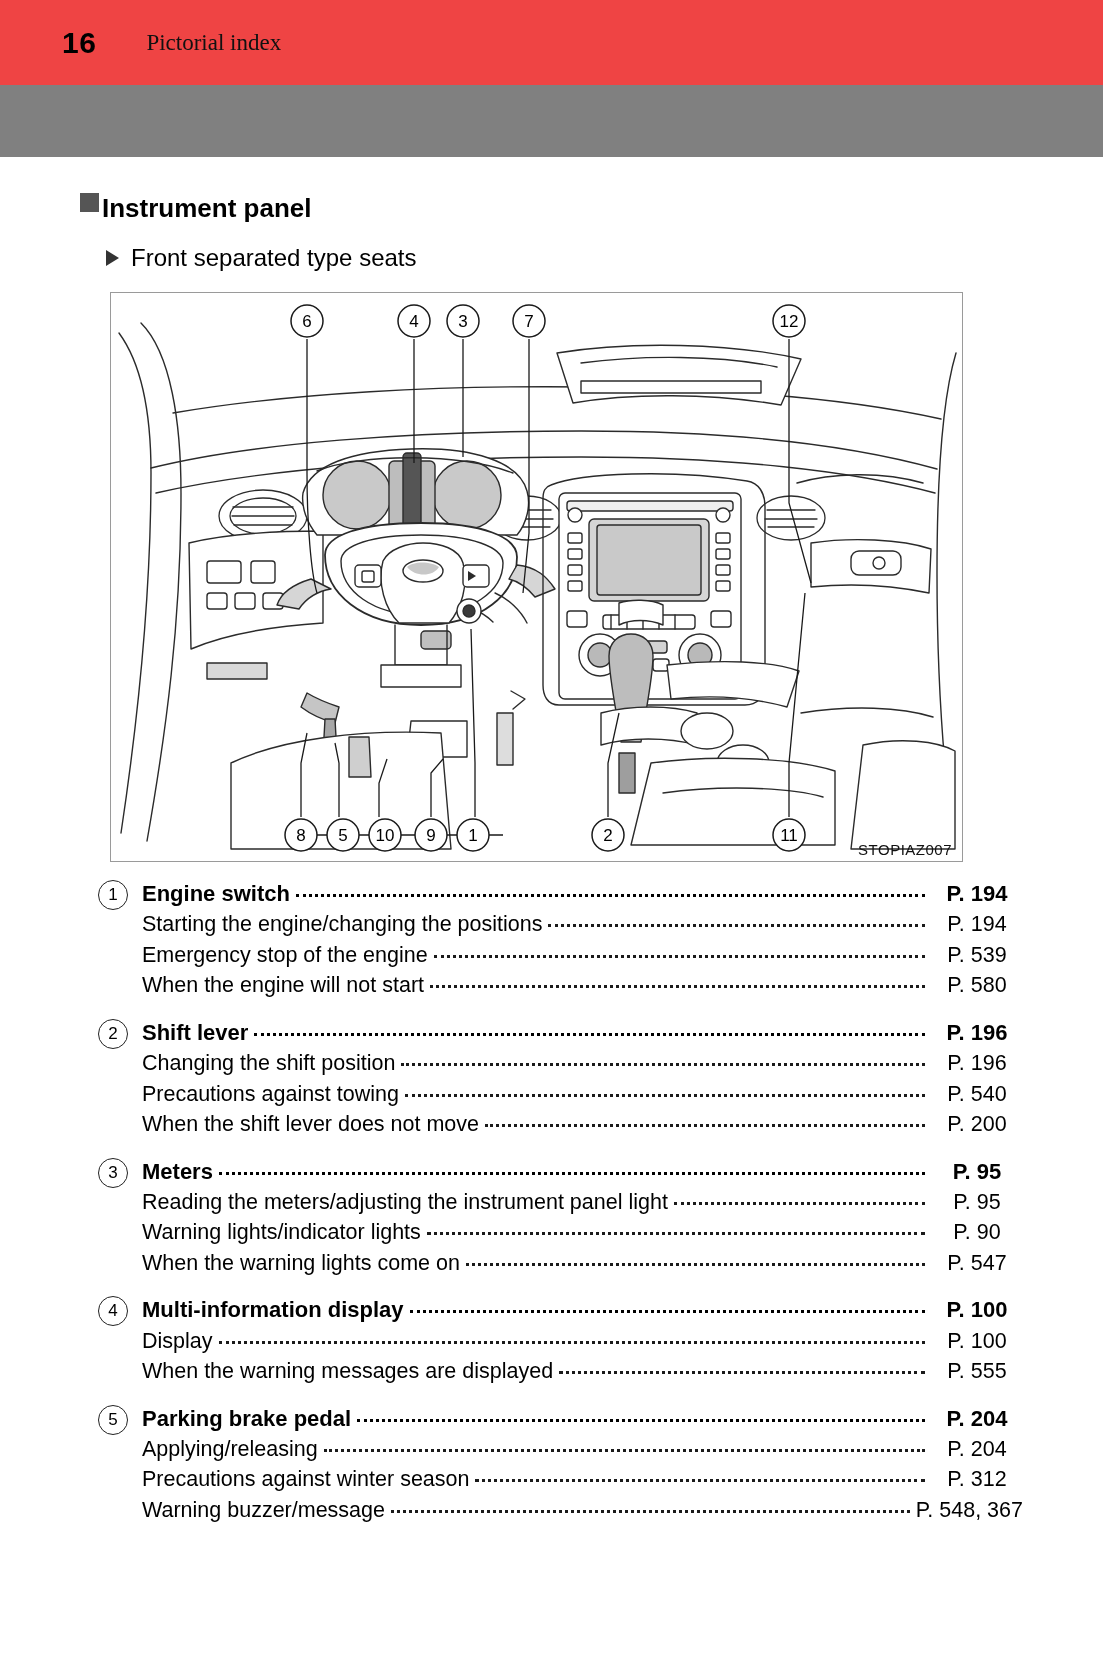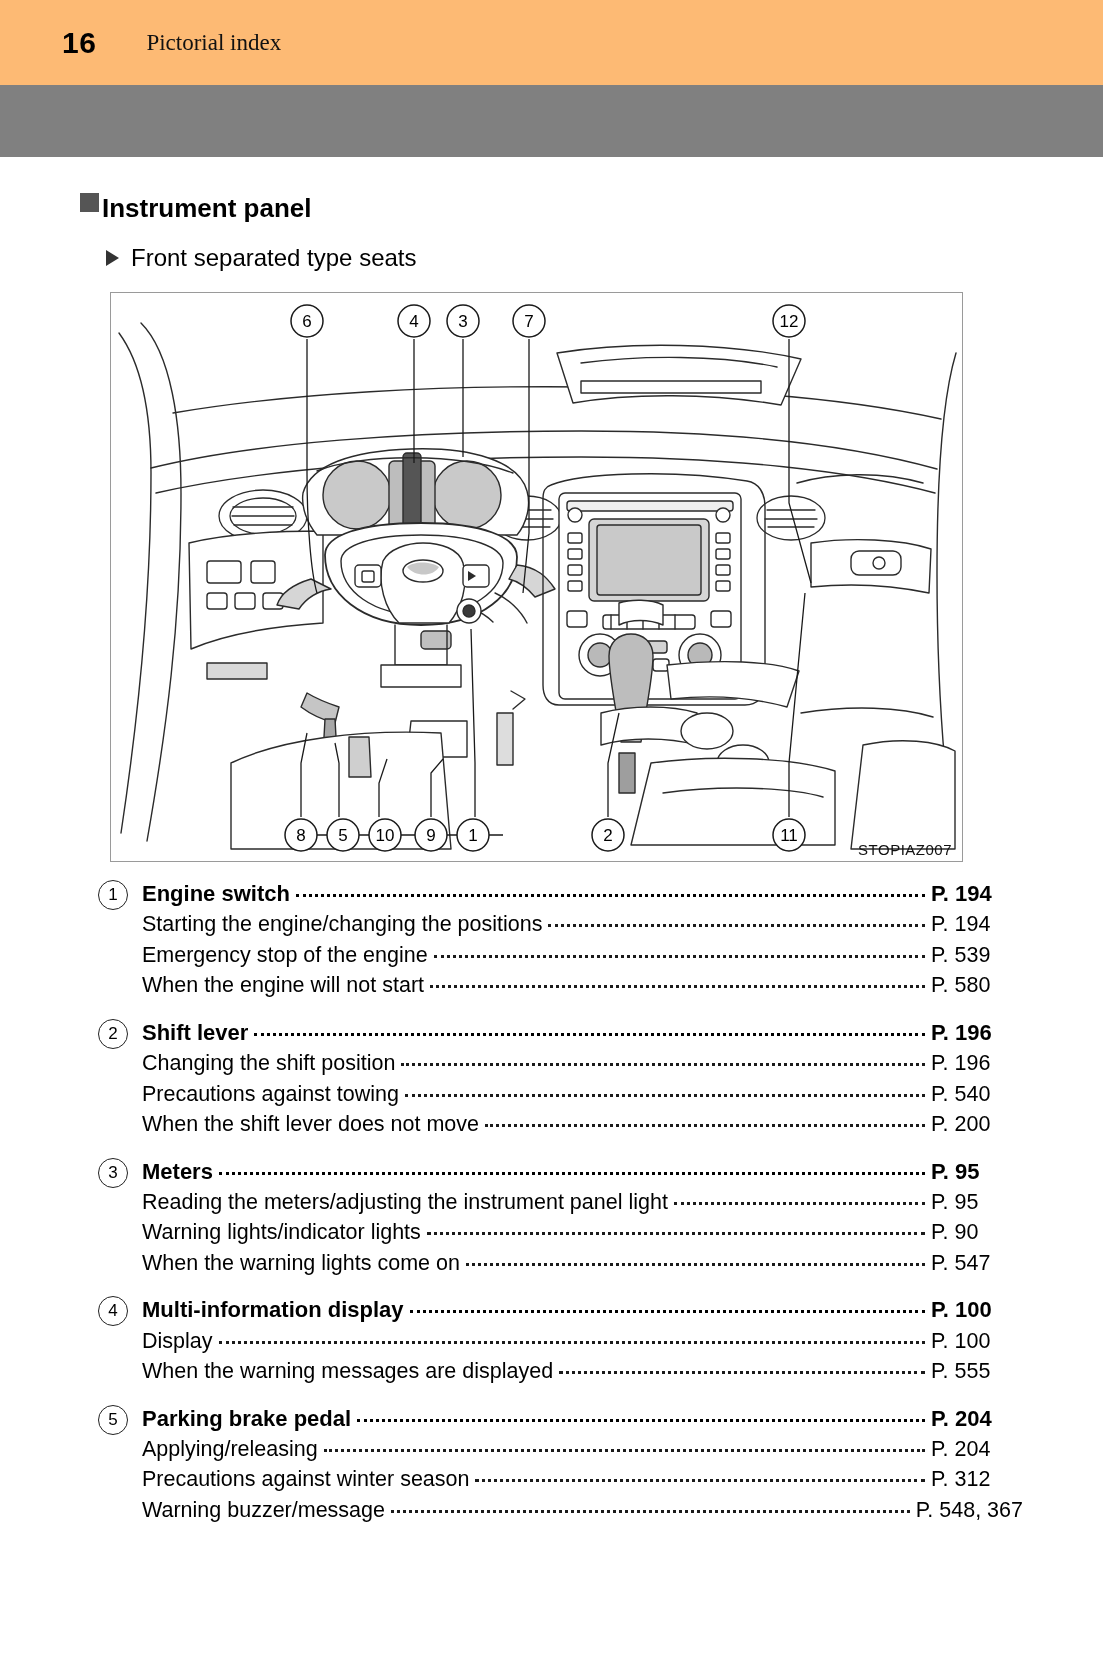--- a/index.html
+++ b/index.html
@@ -11,21 +11,21 @@
     width: 1103px; height: 1654px;
     font-family: "Liberation Sans", sans-serif;
     color: #000;
     position: relative;
     overflow: hidden;
   }
 
   
   .page-header {
     height: 85px;
-    background: #fdba74;
+    background: #ef4444;
     display: flex;
     align-items: center;
     padding-left: 62px;
   }
   .page-number {
     font-size: 30px;
     font-weight: bold;
     letter-spacing: 0.5px;
   }
   .header-title {
@@ -133,21 +133,21 @@
     position: relative;
     top: -4px;
     border-bottom: 3.2px dotted #1a1a1a;
     height: 1px;
   }
   .line.main .dots {
     border-bottom: 3.6px dotted #000;
   }
   .line .pg {
     flex: 0 0 auto;
-    text-align: left;
+    text-align: center;
     min-width: 92px;
   }
   .line.main .pg { font-weight: bold; }
 </style>
 </head>
 <body>
 
 <div class="page-header">
   <span class="page-number">16</span>
   <span class="header-title">Pictorial index</span>

